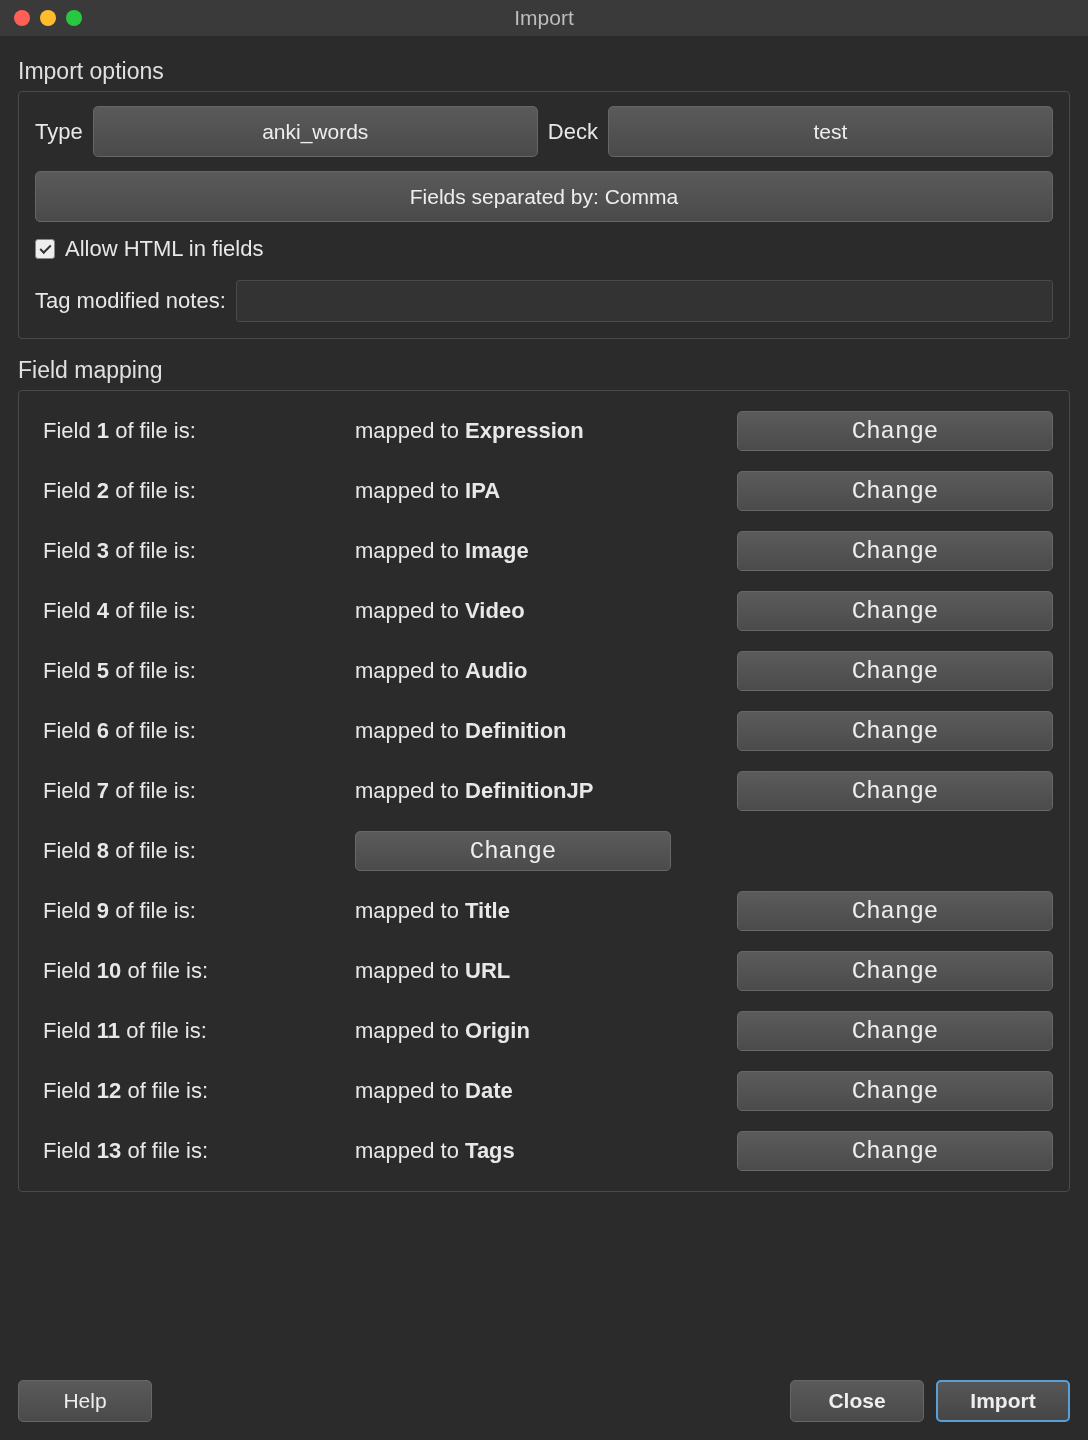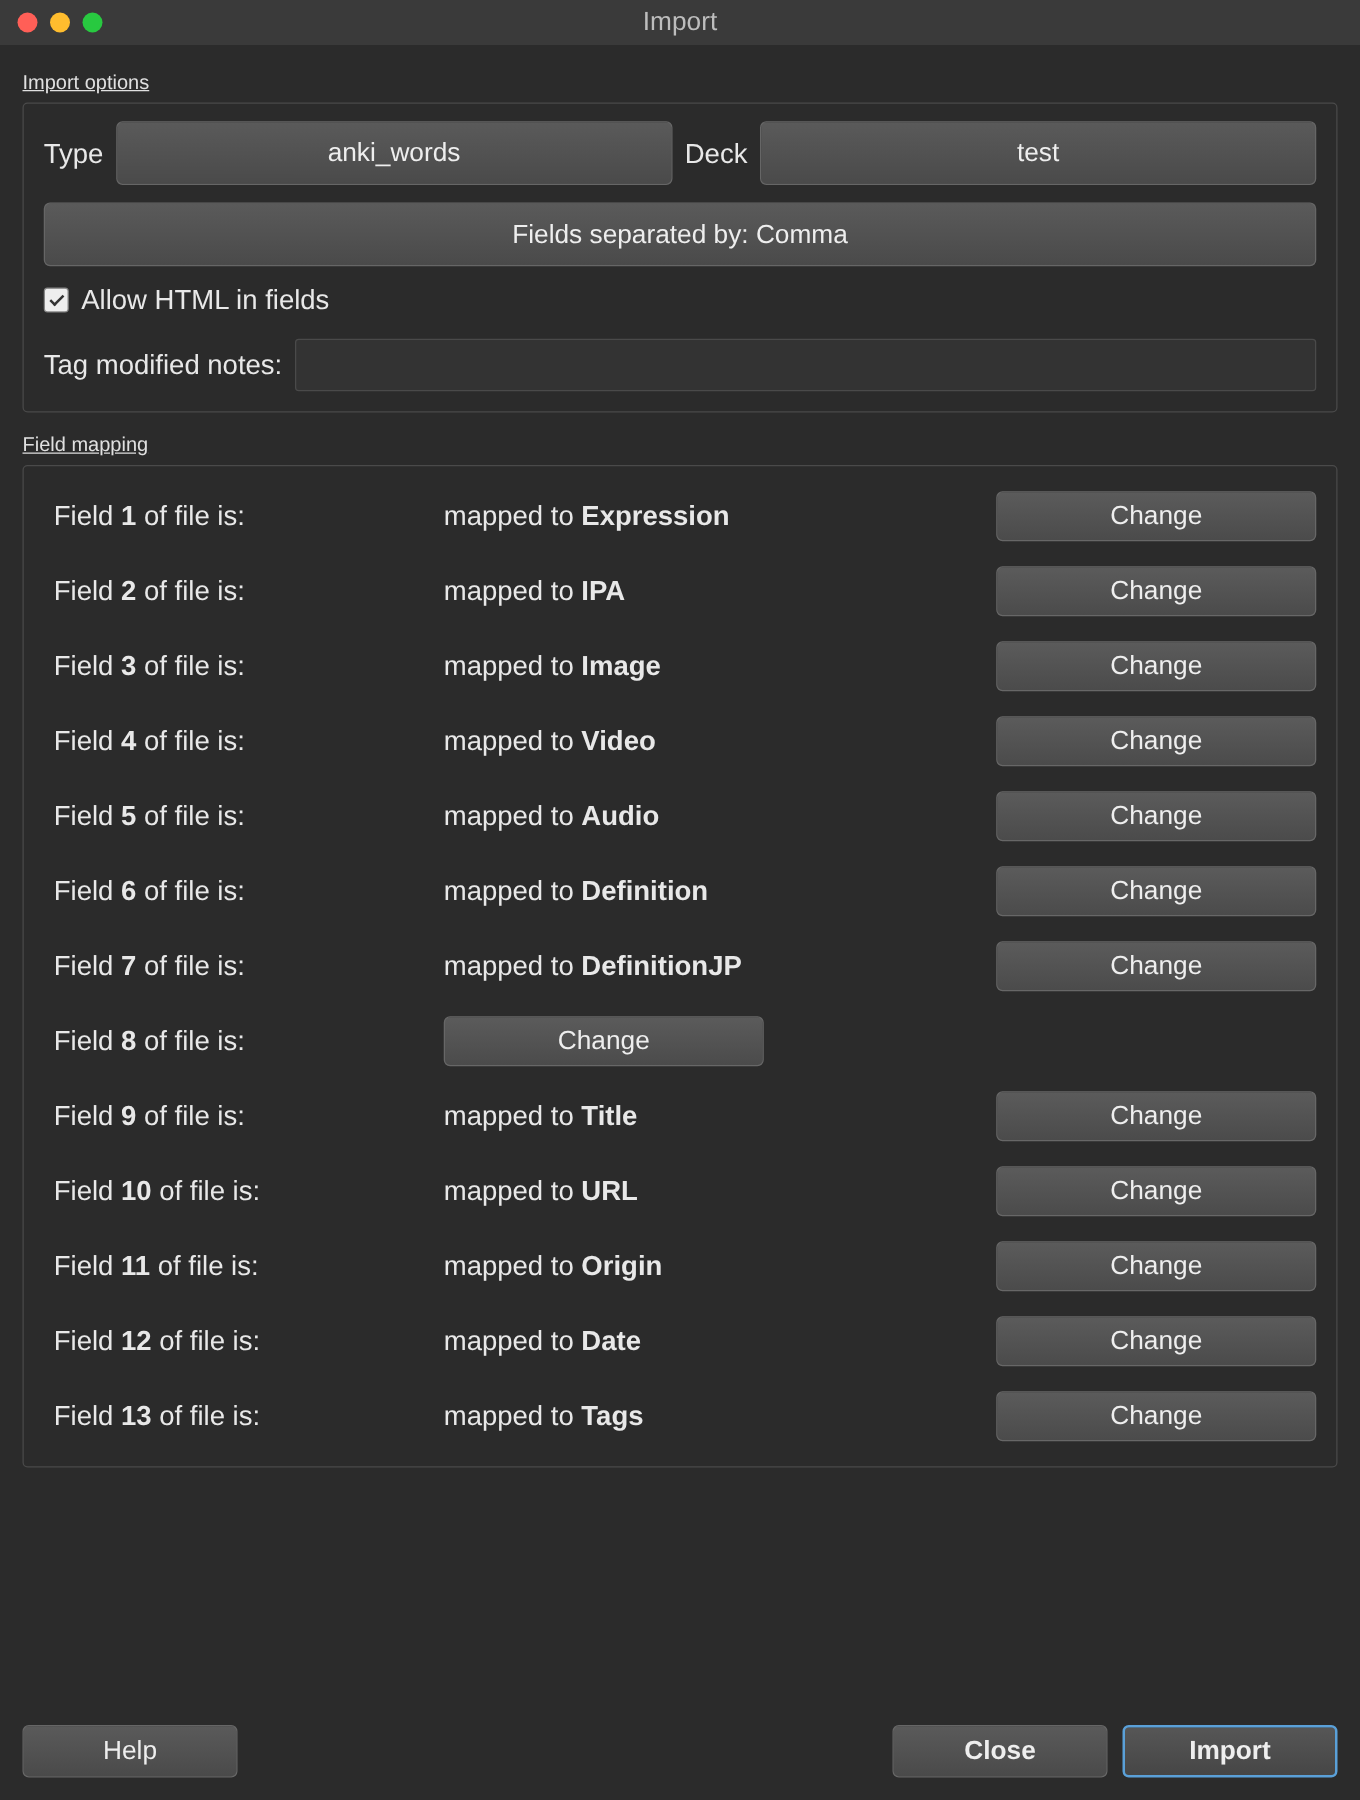--- a/index.html
+++ b/index.html
@@ -42,24 +42,23 @@
     left: 0; right: 0;
     text-align: center;
     color: #bdbdbd;
     font-size: 21px;
   }
   .content {
     padding: 14px 18px 18px 18px;
   }
   .section-label {
     color: #e0e0e0;
-    font-size: 16px;
+    font-size: 23px;
     margin-bottom: 6px;
     margin-top: 8px;
-    text-decoration: underline;
   }
   fieldset.group {
     border: 1px solid #4a4a4a;
     border-radius: 4px;
     padding: 14px 16px 16px 16px;
   }
   .row {
     display: flex;
     align-items: center;
     gap: 10px;
@@ -156,47 +155,48 @@
   }
   .mapping-row:last-child { margin-bottom: 0; }
   .map-col1 {
     width: 320px;
     padding-left: 8px;
   }
   .map-col2 {
     flex: 1;
   }
   .change-btn {
-    width: 256px;
+    width: 316px;
     height: 40px;
     background: linear-gradient(#5b5b5b, #4b4b4b);
     border: 1px solid #676767;
     border-radius: 5px;
     color: #eee;
-    font-size: 21px;
+    font-size: 24px;
     display: flex;
     align-items: center;
     justify-content: center;
     cursor: pointer;
+    font-family: Liberation Mono, monospace;
   }
   .footer {
     position: absolute;
     left: 18px;
     right: 18px;
     display: flex;
     align-items: center;
     justify-content: space-between;
   }
   .footer-right {
     display: flex;
     gap: 12px;
     font-weight: bold;
   }
   .footer .btn {
-    width: 172px;
+    width: 134px;
     height: 42px;
   }
   .btn.primary {
     border: 2px solid #5aa0d8;
     background: linear-gradient(#565656,#464646);
   }
   b { font-weight: 700; }
 </style>
 </head>
 <body>

